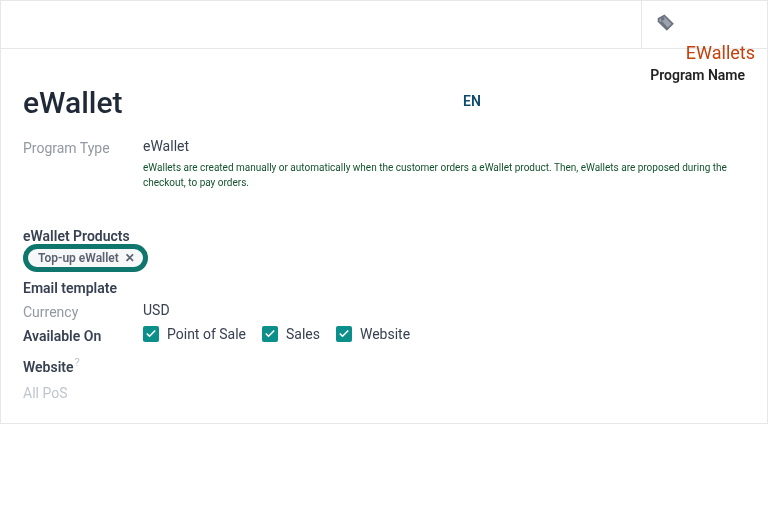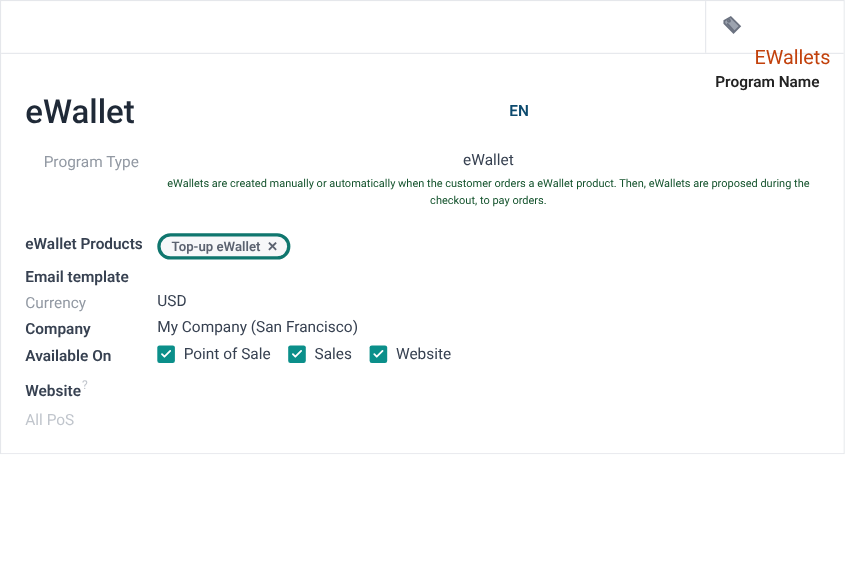--- a/index.html
+++ b/index.html
@@ -68,21 +68,21 @@
   .help-text {
     color: #14532d;
     font-size: 10px;
     margin-top: 6px;
     width: 100%;
     line-height: 1.5;
   }
   .tag {
     display: inline-flex;
     align-items: center;
-    border: 3px solid #0f766e;
+    border: 5px solid #0f766e;
     background: #f6f7f9;
     border-radius: 14px;
     padding: 2px 8px 2px 10px;
     font-size: 12px;
     font-weight: 600;
     color: #5b6270;
     gap: 6px;
   }
   .tag .x { cursor: pointer; font-weight: 700; color: #5b6270; }
   .checkbox-row { display: flex; align-items: center; gap: 16px; }
@@ -121,52 +121,48 @@
     </div>
   </div>
 
   <div class="content">
     <div class="field-label-main">Program Name</div>
     <div class="title-row">
       <div class="program-title">eWallet</div>
       <div class="lang-badge">EN</div>
     </div>
 
-    <div class="field-row" style="margin-top:18px;text-align:center;">
+    <div class="field-row" style="margin-top:18px;">
       <div class="field-label muted">Program Type</div>
       <div class="field-value">
         <div>eWallet</div>
         <div class="help-text">eWallets are created manually or automatically when the customer orders a eWallet product. Then, eWallets are proposed during the checkout, to pay orders.</div>
       </div>
     </div>
 
-    <div class="field-row" style="margin-top:22px;">
+    <div class="field-row" style="margin-top:36px;flex-direction:column;">
       <div class="field-label">eWallet Products</div>
       <div class="field-value">
         <span class="tag">
           <span>Top-up eWallet</span>
           <span class="x">✕</span>
         </span>
       </div>
     </div>
 
     <div class="field-row">
       <div class="field-label">Email template</div>
       <div class="field-value"></div>
     </div>
 
     <div class="field-row">
       <div class="field-label muted">Currency</div>
       <div class="field-value">USD</div>
     </div>
 
-    <div class="field-row">
-      <div class="field-label">Company</div>
-      <div class="field-value">My Company (San Francisco)</div>
-    </div>
 
     <div class="field-row">
       <div class="field-label">Available On</div>
       <div class="field-value checkbox-row">
         <span class="cb-item">
           <span class="cb">
             <svg viewBox="0 0 16 16">
                 <path d="M3 8l3 3 7-7" stroke="#fff" stroke-width="2.2" fill="none" stroke-linecap="round" stroke-linejoin="round"></path>
               </svg>
           </span>

